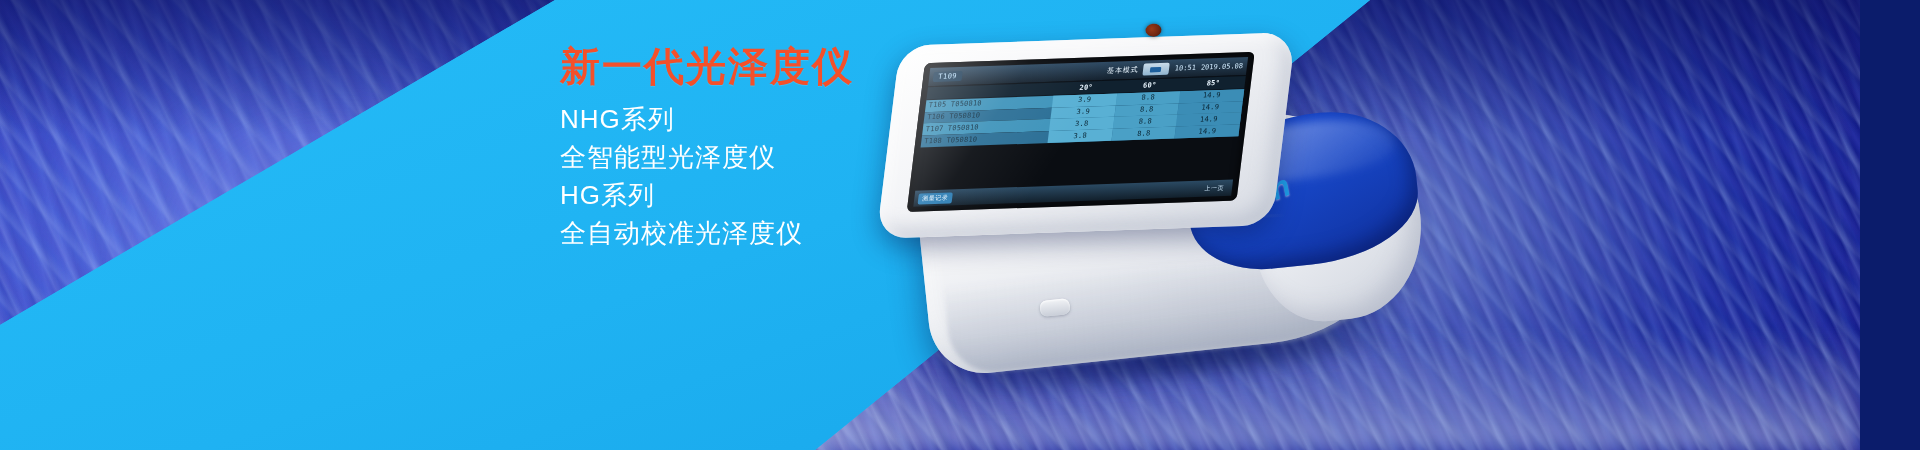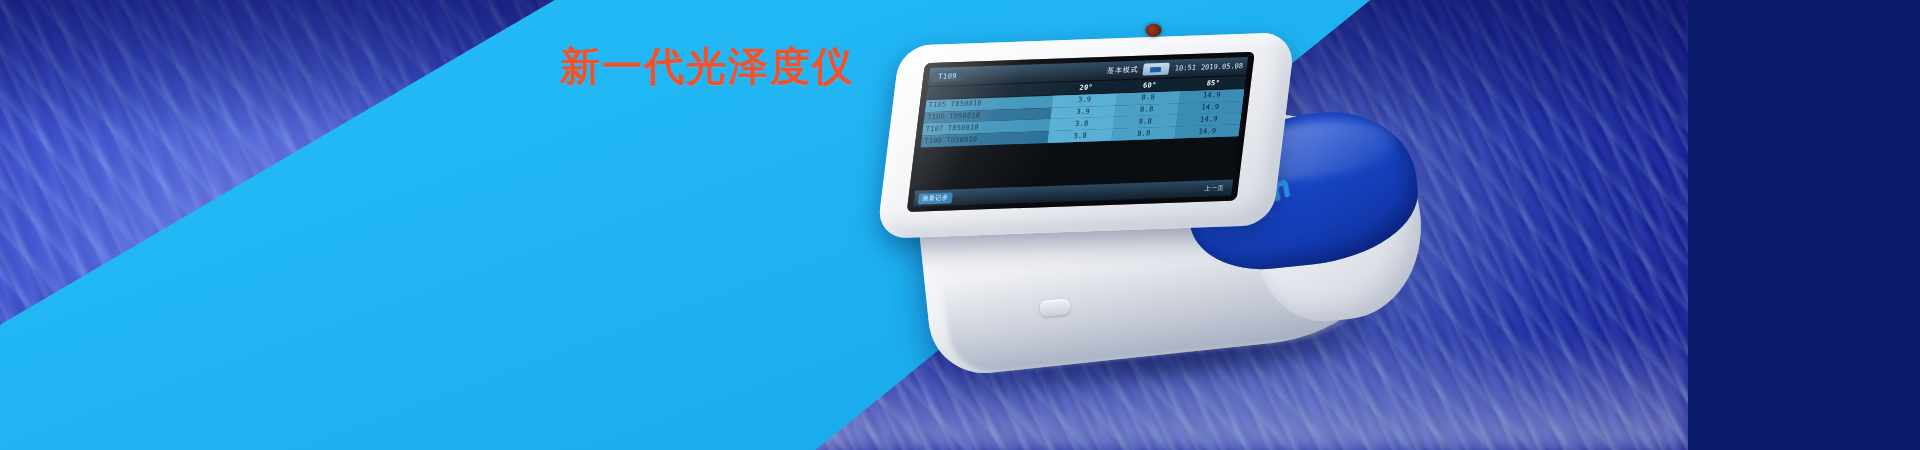--- a/index.html
+++ b/index.html
@@ -5,21 +5,21 @@
 <style>
   * { margin:0; padding:0; box-sizing:border-box; }
   html,body { background:#0b1c6b; }
   body {
     font-family:"Liberation Sans","DejaVu Sans",sans-serif;
     -webkit-font-smoothing:antialiased;
   }
 
   .banner {
     position:relative;
-    width:1688px;
+    width:1860px;
     height:450px;
     overflow:hidden;
     background:#1a2fa0;
   }
 
   
   .bg { position:absolute; inset:0; overflow:hidden; }
   .bg-base {
     position:absolute; inset:0;
     background:
@@ -379,20 +379,26 @@
     <div class="bg-bottom-fade"></div>
   </div>
 
   <div class="cyan-panel">
     <div class="cyan-panel-inner"></div>
   </div>
 
   <div class="copy">
     <div class="headline">新一代光泽度仪</div>
 
+    <div class="sublines">
+      <div class="subline">NHG系列</div>
+      <div class="subline">全智能型光泽度仪</div>
+      <div class="subline">HG系列</div>
+      <div class="subline">全自动校准光泽度仪</div>
+    </div>
 
   </div>
 
   <div class="device">
     <div class="device-inner">
 
       <div class="dev-shadow"></div>
       <div class="dev-body"></div>
       <div class="dev-body-shade"></div>
       <div class="dev-nose"></div>

